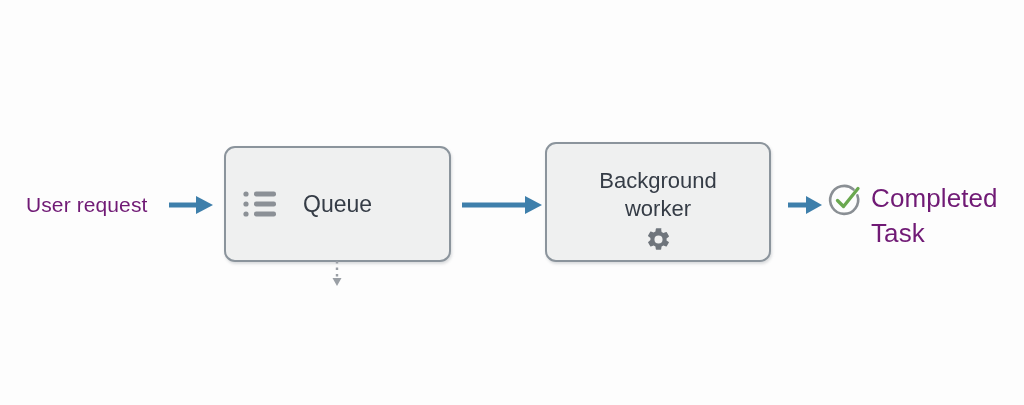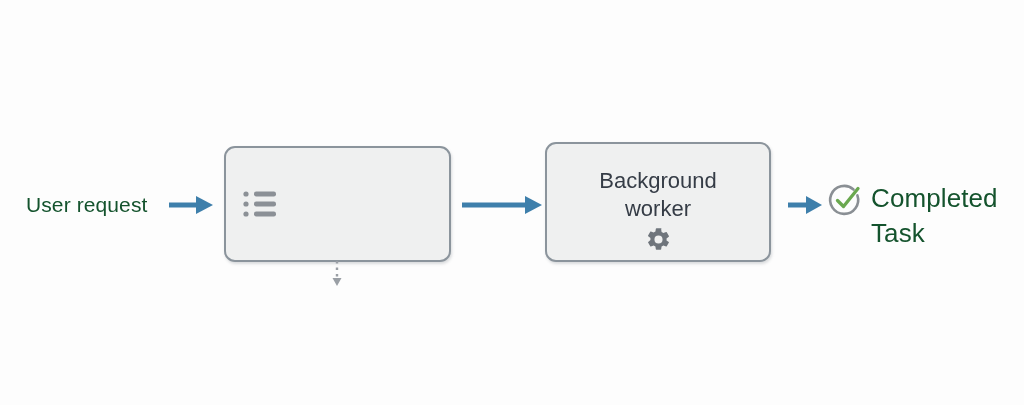--- a/index.html
+++ b/index.html
@@ -15,21 +15,21 @@
   }
   #diagram {
     position: relative;
     width: 1024px;
     height: 405px;
   }
   .abs { position: absolute; }
 
   
   .label {
-    color: #14532d;
+    color: #701a75;
     font-size: 21px;
     line-height: 26px;
     white-space: nowrap;
     letter-spacing: .1px;
   }
   #user-request-label {
     left: 26px;
     top: 192px;
   }
   #tasks-waiting-label {
@@ -125,20 +125,21 @@
     <svg width="34" height="30" viewBox="0 0 34 30">
       <circle cx="3" cy="4" r="2.6" fill="#8b9096"></circle>
       <circle cx="3" cy="14" r="2.6" fill="#8b9096"></circle>
       <circle cx="3" cy="24" r="2.6" fill="#8b9096"></circle>
       <rect x="11" y="1.5" width="22" height="5" rx="2.2" fill="#8b9096"></rect>
       <rect x="11" y="11.5" width="22" height="5" rx="2.2" fill="#8b9096"></rect>
       <rect x="11" y="21.5" width="22" height="5" rx="2.2" fill="#8b9096"></rect>
     </svg>
   </div>
 
+  <div class="abs box-text" id="queue-label">Queue</div>
 
   <div class="abs" id="arrow-queue-waiting">
     <svg width="24" height="30" viewBox="0 0 24 30">
       <path d="M12,1 L12,19" stroke="#9a9fa5" stroke-width="2.4" fill="none" stroke-dasharray="2.5 4"></path>
       <path d="M7.5,18 L16.5,18 L12,26 Z" fill="#9a9fa5"></path>
     </svg>
   </div>
 
 
   <div class="abs arrow" id="arrow-queue-to-worker">

